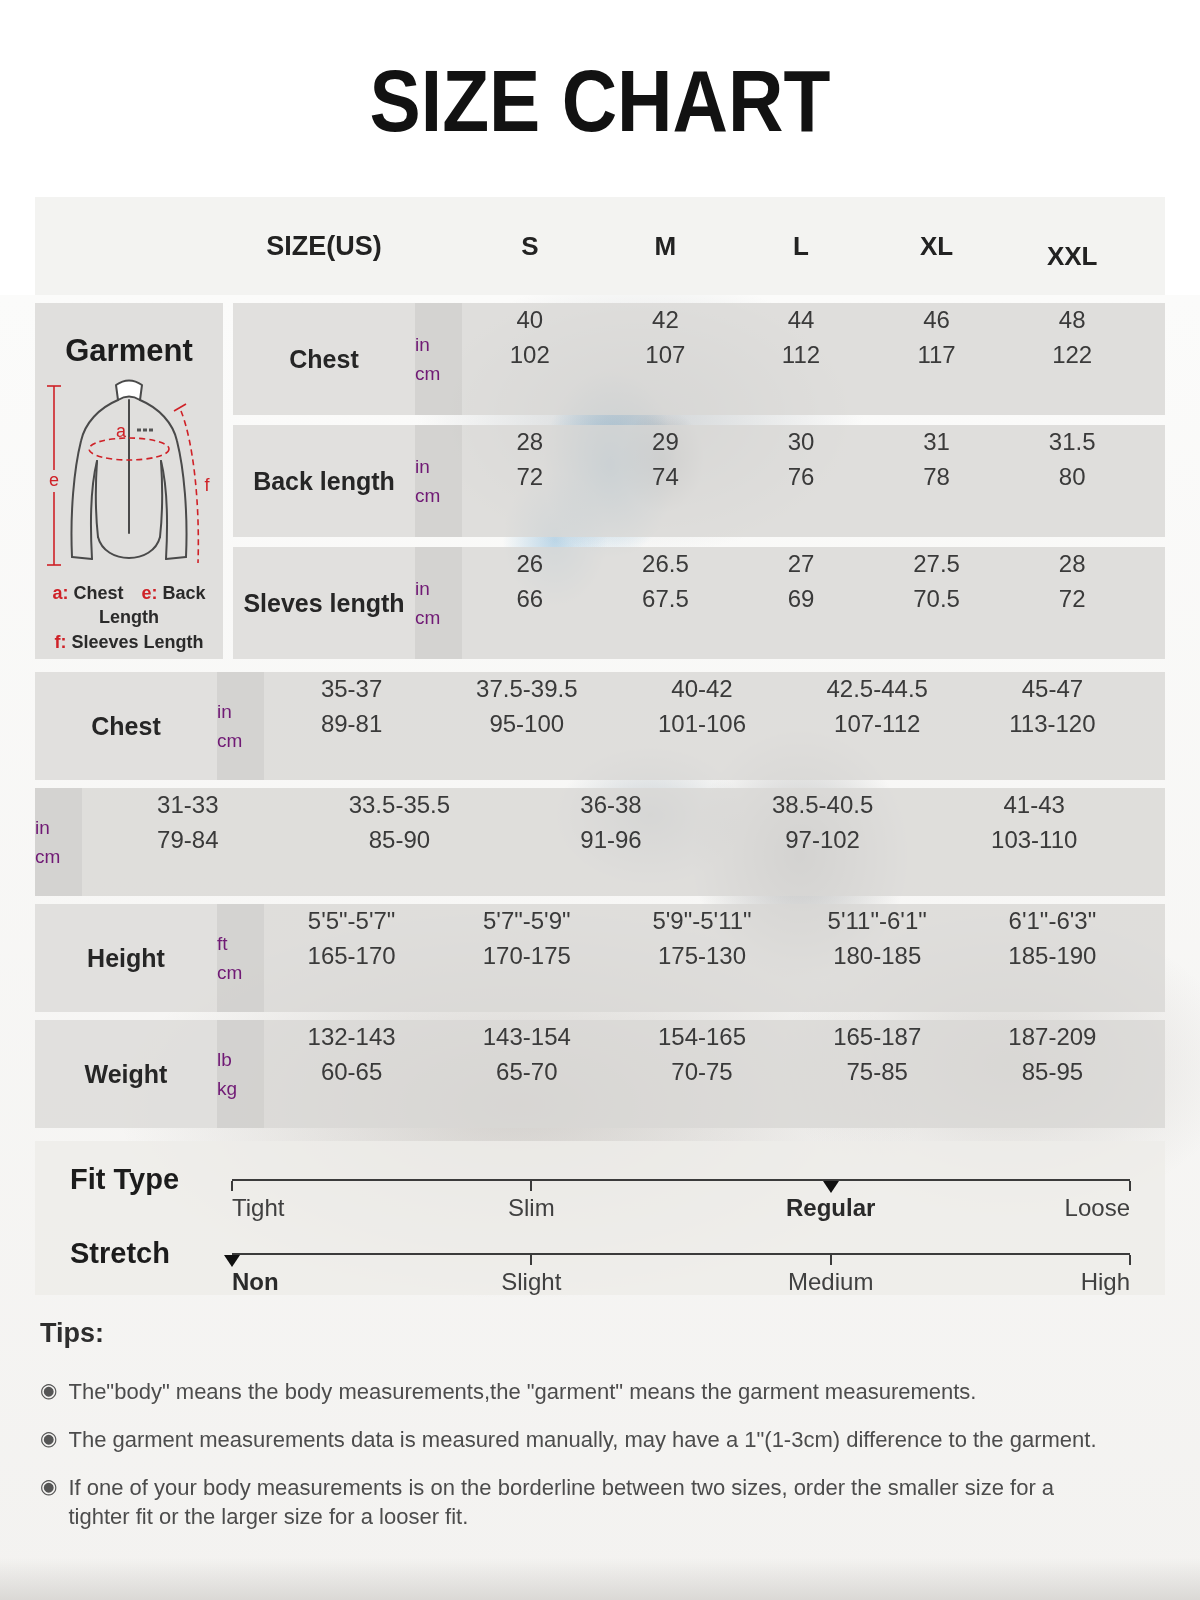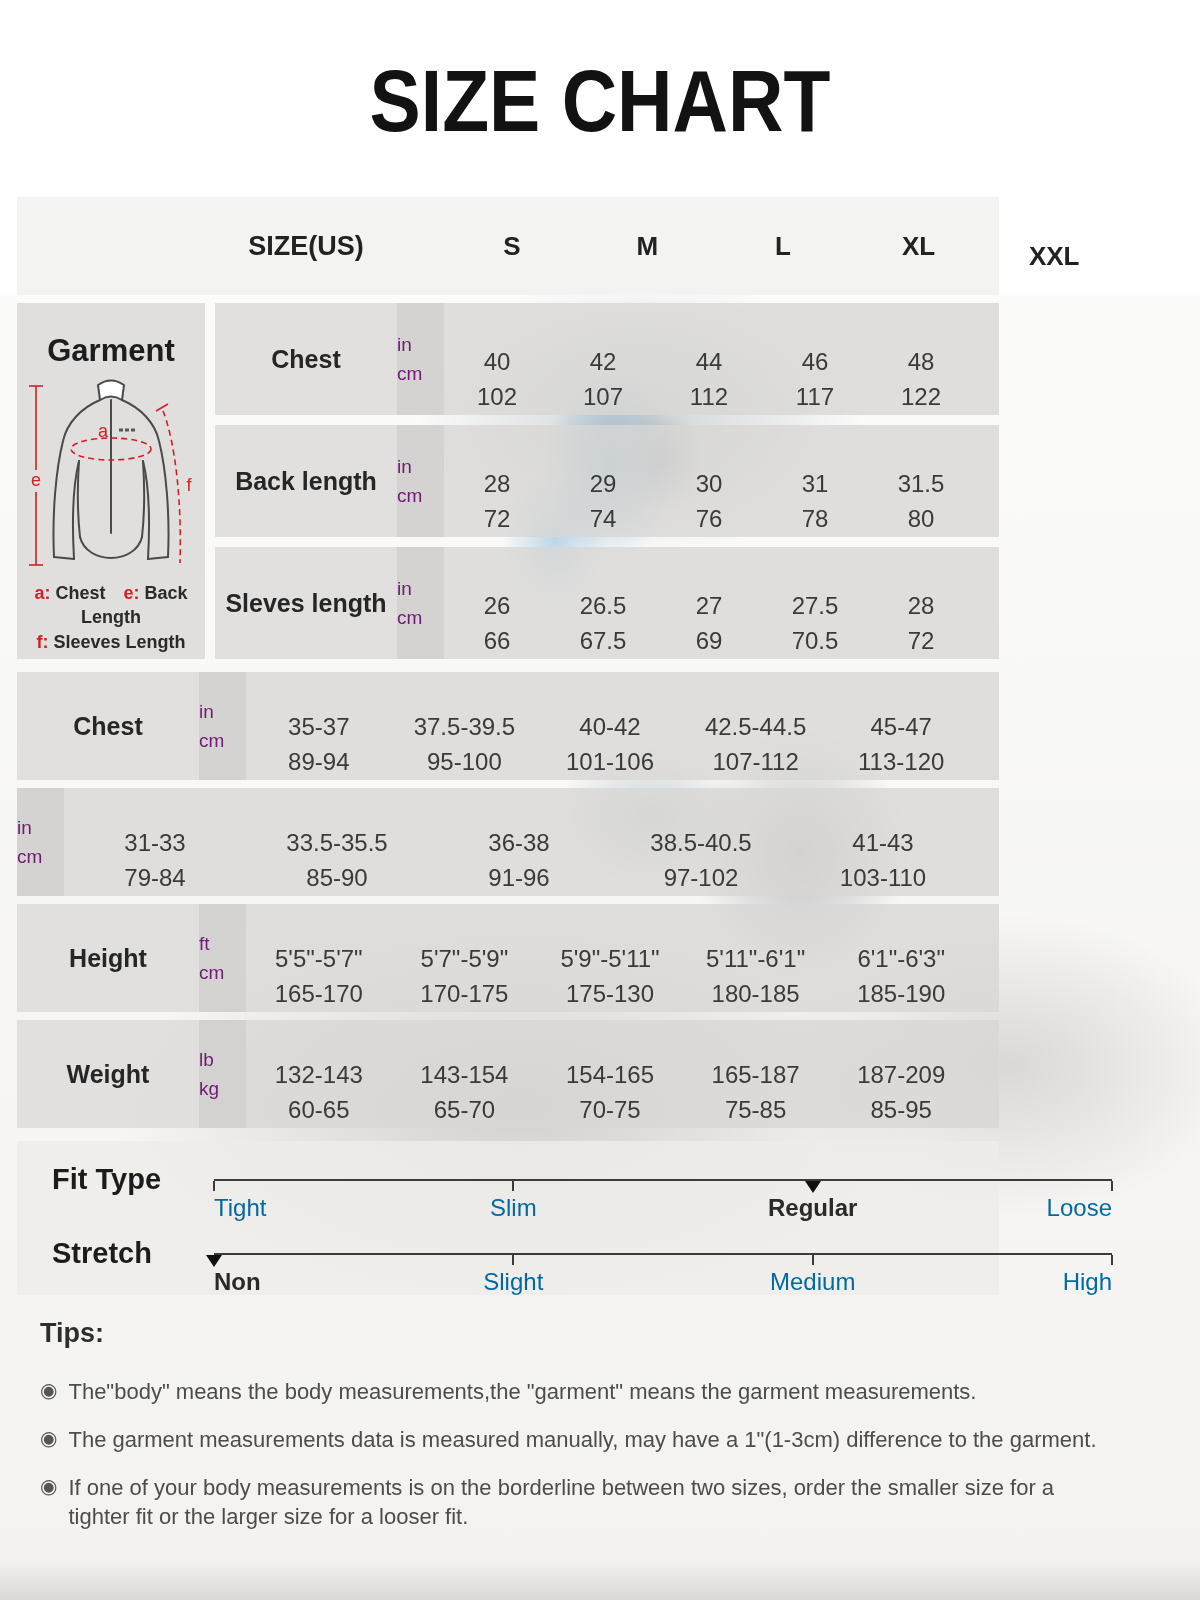--- a/index.html
+++ b/index.html
@@ -29,21 +29,21 @@
     position:absolute; left:0; bottom:0; width:1200px; height:42px;
     background:linear-gradient(rgba(205,203,200,0), rgba(198,196,192,0.55));
   }
   
   .title {
     position:absolute; top:56px; left:0; width:1200px; text-align:center;
     font-size:80px; font-weight:800; letter-spacing:0px; color:#121212;
     transform:scale(.96,1.08);
   }
   
-  .size-table { position:absolute; left:17px; top:197px; width:982px; }
+  .size-table { position:absolute; left:35px; top:197px; width:1130px; }
   .header-row {
     display:grid; grid-template-columns:198px 182px 47px repeat(5,135.6px) 25px;
     height:98px; align-items:center; background:rgba(243,242,240,0.96); margin-bottom:8px;
   }
   .header-size-label { grid-column:2; text-align:center; font-size:27px; font-weight:600; color:#222; }
   .header-size { text-align:center; font-size:26px; font-weight:600; color:#222; }
 
   .group { display:flex; gap:10px; margin-bottom:13px; }
   .group-cell { width:188px; background:rgba(221,220,218,0.92); position:relative; }
   .rows { flex:1; display:flex; flex-direction:column; }
@@ -60,21 +60,21 @@
   .m-row .units {
     width:47px; background:rgba(208,207,205,0.92);
     display:flex; flex-direction:column; align-items:flex-start; justify-content:center;
     font-size:19px; color:#701a75; line-height:1.55;
   }
   .m-row .vals {
     flex:1; background:rgba(216,215,213,0.80);
     display:grid; grid-template-columns:repeat(5,1fr); padding-right:25px;
   }
   .val-cell {
-    display:flex; flex-direction:column; align-items:center; justify-content:flex-end;
+    display:flex; flex-direction:column; align-items:center; justify-content:flex-start;
     font-size:24px; color:#3a3a3a; line-height:1.45; text-align:center;
   }
   
   .garment-title { text-align:center; padding-top:30px; font-size:31px; font-weight:700; color:#1d1d1d; }
   .jacket-svg { display:block; margin:4px auto 0; }
   .legend { text-align:center; font-size:18px; font-weight:600; color:#2a2a2a; line-height:1.35; padding-top:2px; }
   .legend .k { color:#cf2127; }
   .body-title {
     position:absolute; inset:0; display:flex; align-items:center; justify-content:center;
     font-size:32px; font-weight:700; color:#1d1d1d;
@@ -86,21 +86,21 @@
   .fit-label.r1 { top:94px; }
   .slider { position:absolute; left:197px; width:898px; height:46px; }
   .slider.r0 { top:38px; }
   .slider.r1 { top:112px; }
   .slider .line { position:absolute; left:0; right:0; top:0; height:2px; background:#3b3b3b; }
   .slider .tick { position:absolute; top:2px; width:2px; height:10px; background:#3b3b3b; }
   .slider .marker {
     position:absolute; top:2px; width:0; height:0;
     border-left:8px solid transparent; border-right:8px solid transparent; border-top:12px solid #101010;
   }
-  .slider .opt { position:absolute; top:15px; font-size:24px; color:#0369a1; white-space:nowrap; }
+  .slider .opt { position:absolute; top:15px; font-size:24px; color:#404040; white-space:nowrap; }
   .slider .opt.sel { color:#2a2a2a; font-weight:600; }
   
   .tips { position:absolute; left:40px; top:1318px; width:1120px; }
   .tips .tips-heading { font-size:27px; font-weight:600; color:#2e2e2e; margin-bottom:28px; }
   .tip { display:flex; font-size:22px; color:#4c4c4c; line-height:1.32; margin-bottom:19px; }
   .tip .b { margin-right:11px; font-size:20px; color:#555; }
 </style>
 </head>
 <body>
 
@@ -256,21 +256,21 @@
     <div class="rows">
         <div class="m-row">
           <div class="lbl">Chest</div>
           <div class="units">
             <span>in</span>
             <span>cm</span>
           </div>
           <div class="vals">
             <div class="val-cell">
               <span>35-37</span>
-              <span>89-94</span>
+              <span>89-81</span>
             </div>
             <div class="val-cell">
               <span>37.5-39.5</span>
               <span>95-100</span>
             </div>
             <div class="val-cell">
               <span>40-42</span>
               <span>101-106</span>
             </div>
             <div class="val-cell">

